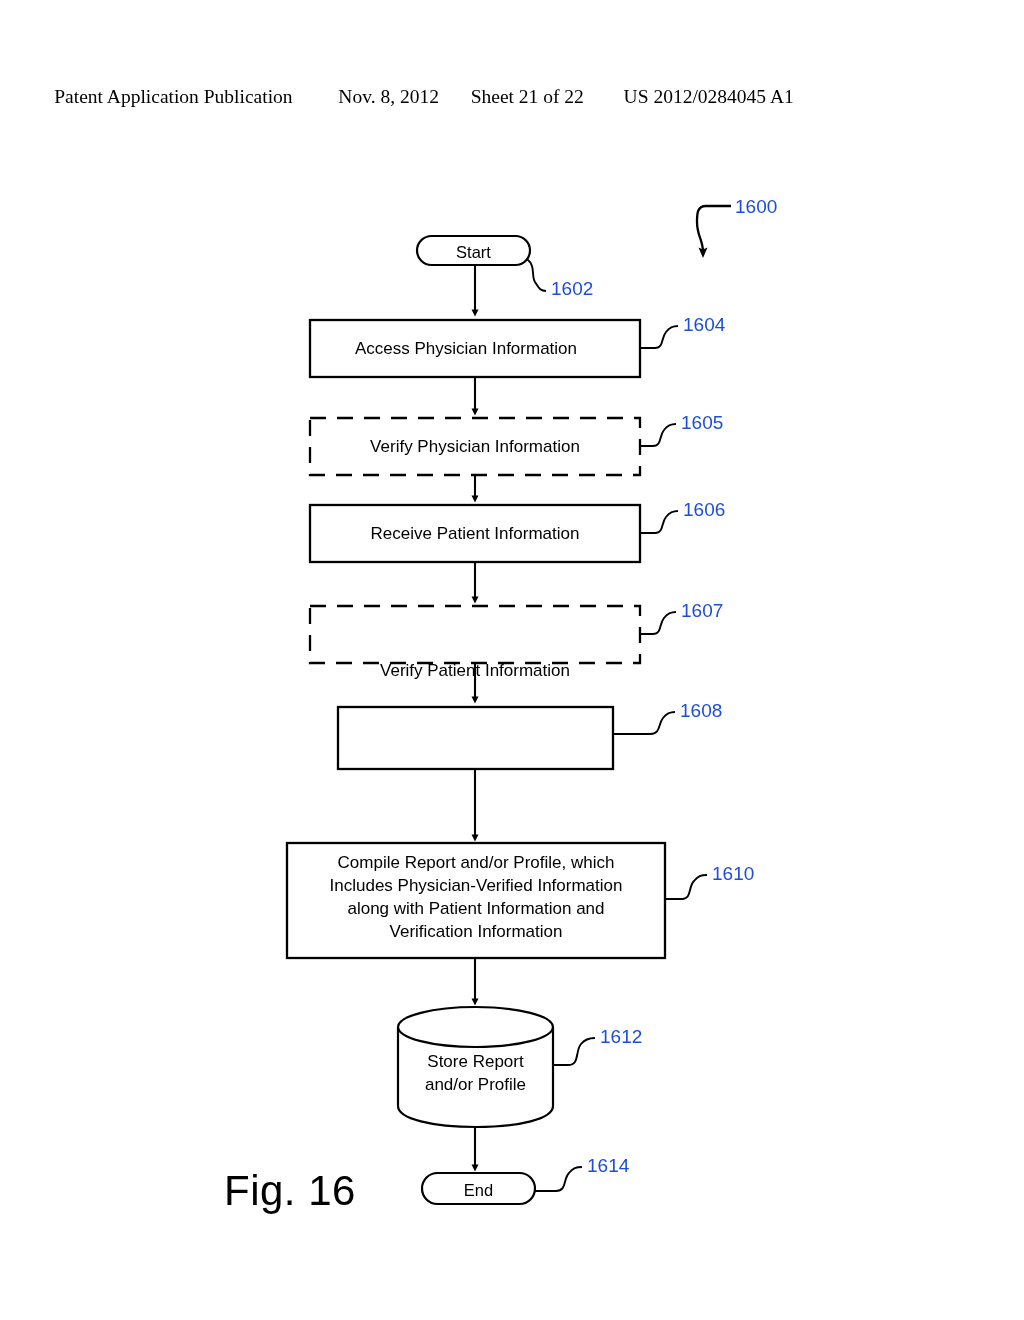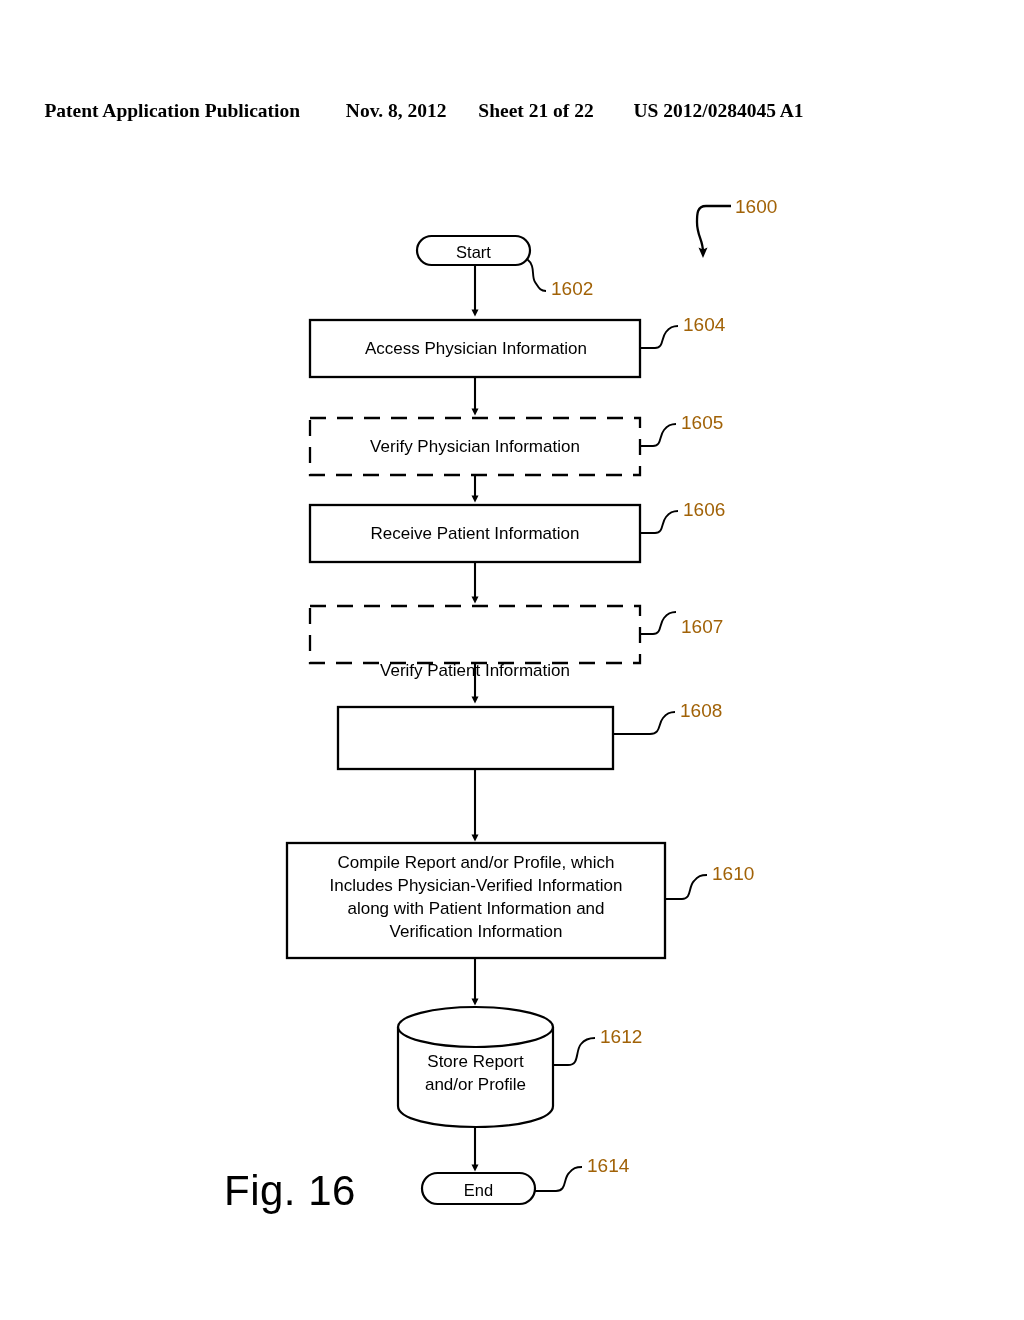--- a/index.html
+++ b/index.html
@@ -11,26 +11,26 @@
     width: 1024px;
     height: 1320px;
     position: relative;
     font-family: "Liberation Sans", sans-serif;
     overflow: hidden;
   }
 
   
   #page-header {
     position: absolute;
-    top: 100px;
+    top: 86px;
     left: 0;
     width: 848px;
     text-align: center;
     font-family: "Liberation Serif", serif;
-    font-weight: bold;
+    font-weight: normal;
     font-size: 19.5px;
     color: #000;
     white-space: nowrap;
   }
   #page-header .hdr-seg { display: inline-block; vertical-align: baseline; }
   #page-header .gap-lg { display: inline-block; width: 36px; }
   #page-header .gap-md { display: inline-block; width: 22px; }
   #page-header .gap-sm { display: inline-block; width: 30px; }
 
   
@@ -57,21 +57,21 @@
     font-family: "Liberation Sans", sans-serif;
     font-size: 17px;
     line-height: 23px;
     white-space: pre-line;
     pointer-events: none;
   }
   .terminal-label { font-size: 16.5px; }
 
   .ref-label {
     position: absolute;
-    color: #a16207;
+    color: #1d4ed8;
     font-family: "Liberation Sans", sans-serif;
     font-size: 19px;
     white-space: nowrap;
   }
 
   #fig-caption {
     position: absolute;
     left: 224px;
     top: 1167px;
     font-family: "Liberation Sans", sans-serif;
@@ -154,21 +154,21 @@
       <line x1="475" y1="1127" x2="475" y2="1168" marker-end="url(#arrowhead)"></line>
 
       <rect x="422" y="1173" width="113" height="31" rx="15.5" ry="15.5" stroke-width="2.2"></rect>
       <path d="M535,1191 L556,1191 C567,1191 563,1179 569,1173 C573,1168 576,1167 582,1167" stroke-width="1.9"></path>
 
     </g>
   </svg>
 
   <div class="node-label terminal-label" style="left:417px; top:241px; width:113px;">Start</div>
 
-  <div class="node-label" style="left:310px; top:337px; width:312px;margin-left:10px;">Access Physician Information</div>
+  <div class="node-label" style="left:310px; top:337px; width:312px;">Access Physician Information</div>
 
   <div class="node-label" style="left:310px; top:435px; width:330px;">Verify Physician Information</div>
 
   <div class="node-label" style="left:310px; top:522px; width:330px;">Receive Patient Information</div>
 
   <div class="node-label" style="left:310px; top:623px; width:330px;margin-top:36px;">Verify Patient Information</div>
 
 
   <div class="node-label" style="left:291px; top:851px; width:370px;">Compile Report and/or Profile, which
 Includes Physician-Verified Information
@@ -183,21 +183,21 @@
   <div class="ref-label" style="left:735px; top:196px;">1600</div>
 
   <div class="ref-label" style="left:551px; top:278px;">1602</div>
 
   <div class="ref-label" style="left:683px; top:314px;">1604</div>
 
   <div class="ref-label" style="left:681px; top:412px;">1605</div>
 
   <div class="ref-label" style="left:683px; top:499px;">1606</div>
 
-  <div class="ref-label" style="left:681px; top:616px;">1607</div>
+  <div class="ref-label" style="left:681px; top:600px;">1607</div>
 
   <div class="ref-label" style="left:680px; top:700px;">1608</div>
 
   <div class="ref-label" style="left:712px; top:863px;">1610</div>
 
   <div class="ref-label" style="left:600px; top:1026px;">1612</div>
 
   <div class="ref-label" style="left:587px; top:1155px;">1614</div>
 
   <div id="fig-caption">Fig. 16</div>

